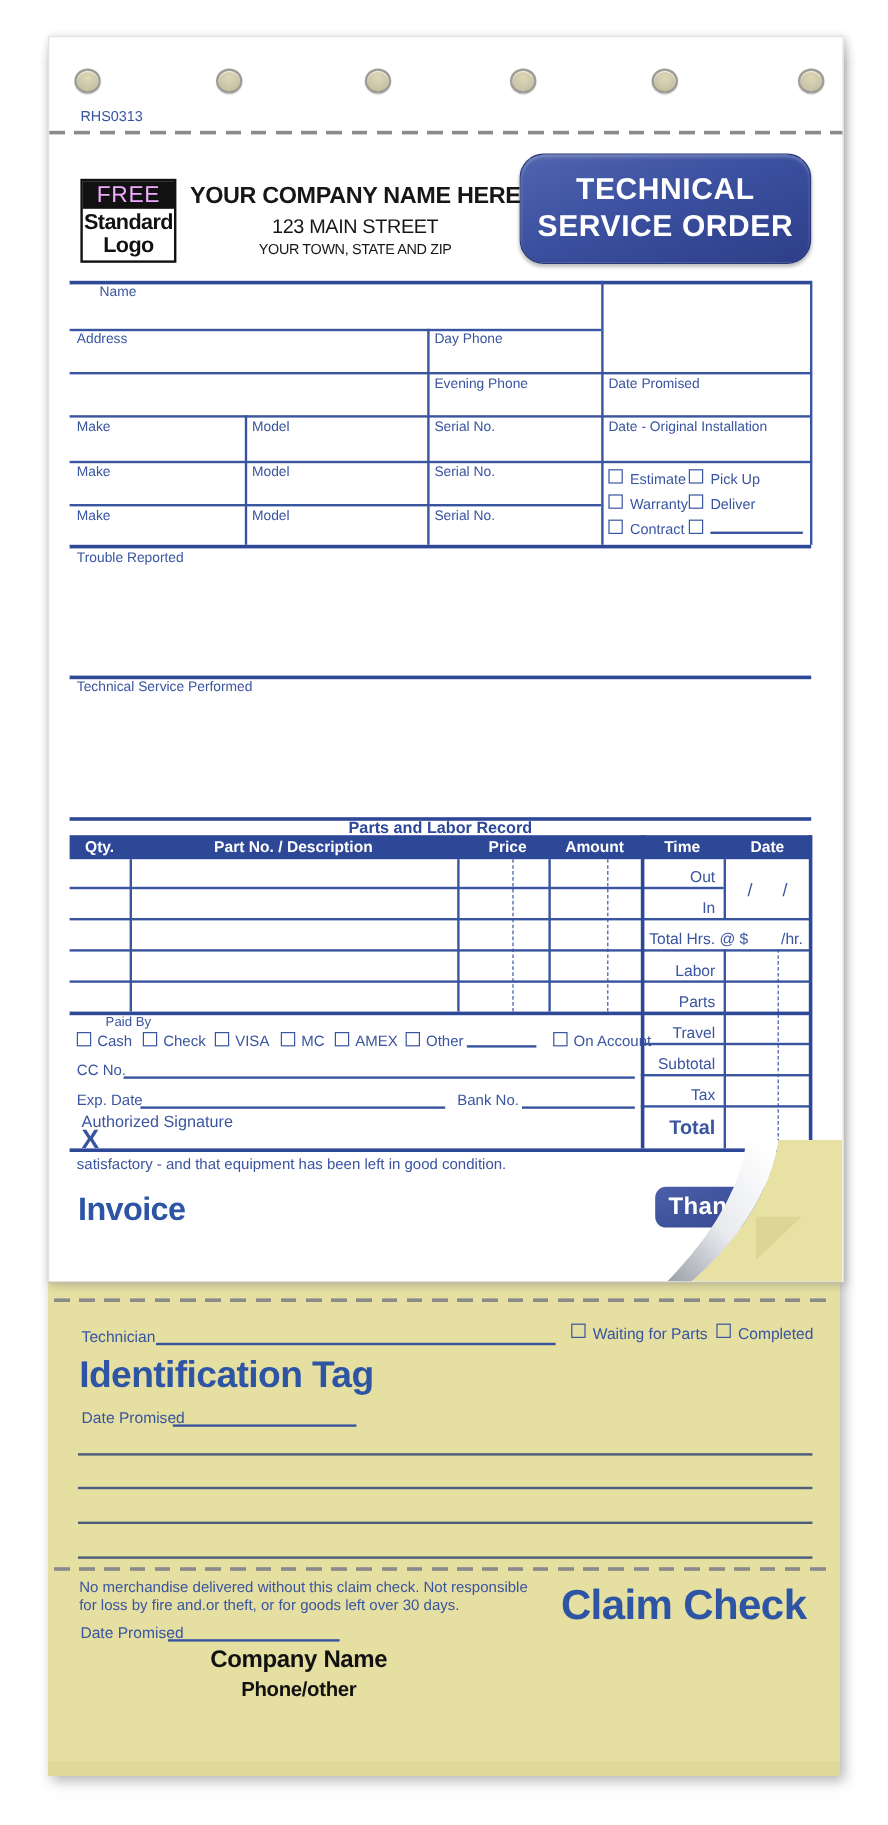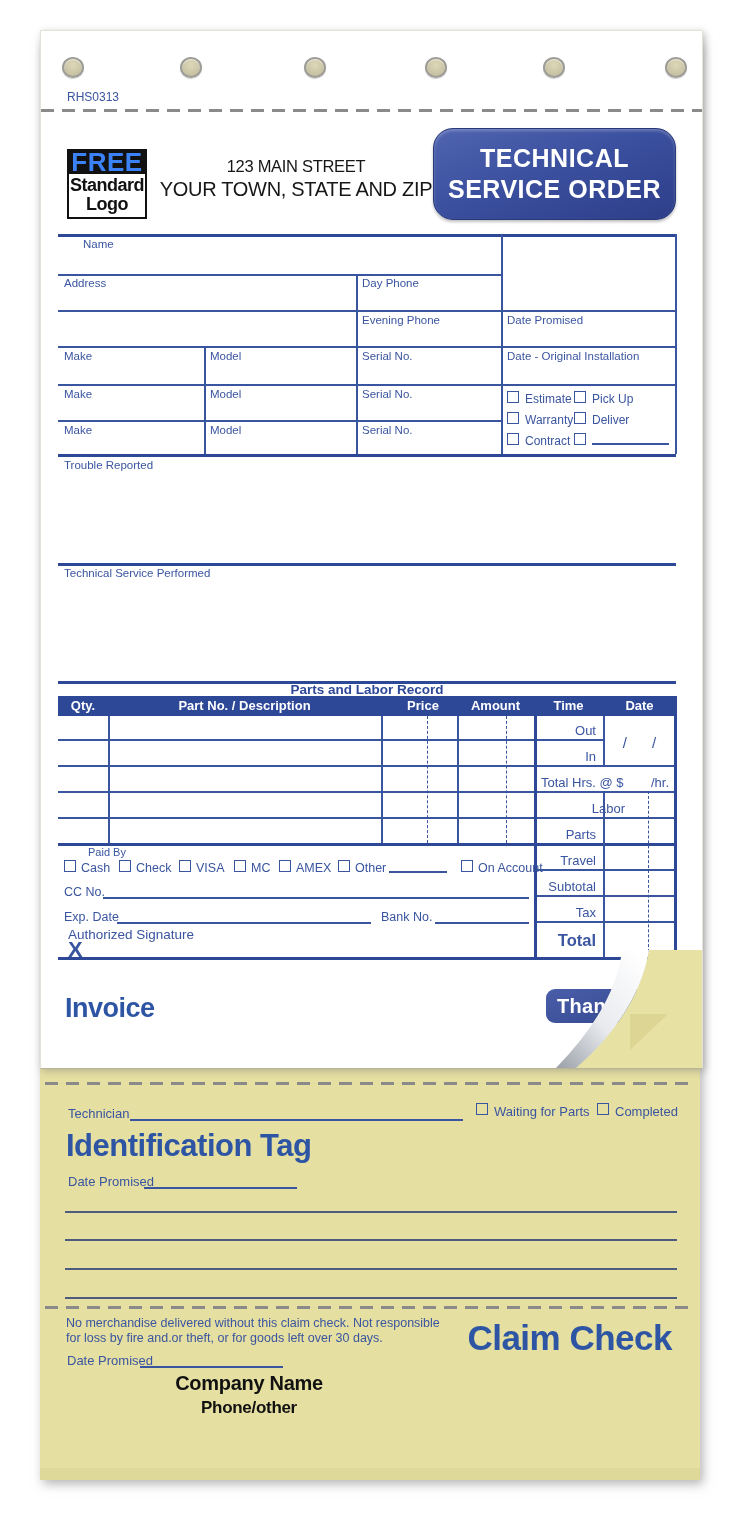--- a/index.html
+++ b/index.html
@@ -31,27 +31,27 @@
   .cb{position:absolute;width:12px;height:12px;border:1.7px solid var(--blue);background:transparent;}
   .uline{position:absolute;height:1.5px;background:var(--blue);}
   .dash{position:absolute;height:3px;
     background:repeating-linear-gradient(90deg,#8a8a8a 0,#8a8a8a 13px,transparent 13px,transparent 21px);}
   .hole{position:absolute;top:26px;width:22px;height:21px;border-radius:50%;
     background:radial-gradient(circle at 50% 35%,#ded8b8 0%,#c7c2a4 70%,#b5b096 100%);
     border:2px solid #9d9c97;box-shadow:0 1px 1px rgba(0,0,0,.18), inset 0 1px 1px rgba(255,255,255,.7);}
 
   
   .logo-box{position:absolute;left:26px;top:118px;width:80px;height:70px;border:2.5px solid #111;background:#fff;text-align:center;}
-  .logo-free{display:block;background:#111;color:#3b82f6;font-weight:bold;font-size:26px;line-height:23px;letter-spacing:.5px;}
+  .logo-free{display:block;background:#111;color:#f0abfc;font-weight:normal;font-size:19px;line-height:23px;letter-spacing:.5px;}
   .logo-mid{display:block;font-weight:bold;font-size:18px;line-height:20px;color:#111;margin-top:1px;letter-spacing:-.5px;}
   .logo-bot{display:block;font-weight:bold;font-size:18px;line-height:19px;color:#111;letter-spacing:-.5px;text-align:center;}
   .company{position:absolute;left:108px;top:121px;width:294px;text-align:center;color:var(--ink);}
   .company .c1{font-size:19.5px;font-weight:bold;letter-spacing:-.3px;}
   .company .c2{font-size:16.5px;margin-top:5px;letter-spacing:-.3px;}
-  .company .c3{font-size:20px;margin-top:2px;letter-spacing:-.3px;}
+  .company .c3{font-size:12px;margin-top:2px;letter-spacing:-.3px;}
   .badge{position:absolute;left:392px;top:97px;width:243px;height:92px;border-radius:20px;
     background:linear-gradient(160deg,#5064b0 0%,#3a4f9e 48%,#2e3e89 100%);
     border:1px solid #283878;box-shadow:inset 0 2px 3px rgba(255,255,255,.25), 0 2px 3px rgba(0,0,0,.25);
     display:flex;flex-direction:column;align-items:center;justify-content:center;gap:2px;}
   .badge span{color:#fff;font-weight:bold;font-size:25px;line-height:29px;letter-spacing:.5px;}
 
   
   .band{position:absolute;left:17px;top:665px;width:618px;height:20px;background:var(--dkblue);}
   .bh{position:absolute;top:667px;font-size:13px;font-weight:bold;color:#fff;text-align:center;}
   .sum{position:absolute;left:493px;width:62px;text-align:right;font-size:13px;color:var(--blue);}
@@ -127,20 +127,21 @@
 
     <span class="lbl" style="left:26px;top:59px;font-size:12px;">RHS0313</span>
     <div class="dash" style="left:0;top:78px;width:663px;"></div>
 
     <div class="logo-box">
       <span class="logo-free">FREE</span>
       <span class="logo-mid">Standard</span>
       <span class="logo-bot">Logo</span>
     </div>
     <div class="company">
+      <div class="c1">YOUR COMPANY NAME HERE</div>
       <div class="c2">123 MAIN STREET</div>
       <div class="c3">YOUR TOWN, STATE AND ZIP</div>
     </div>
     <div class="badge">
       <span>TECHNICAL</span>
       <span>SERVICE ORDER</span>
     </div>
 
     <div class="hl2" style="left:17px;top:203px;width:618px;"></div>
     <div class="hl" style="left:17px;top:243px;width:443px;"></div>
@@ -226,21 +227,21 @@
     <div class="vl2" style="left:633px;top:665px;height:261px;"></div>
     <div class="vd" style="left:386px;top:685px;height:127px;"></div>
     <div class="vd" style="left:465px;top:685px;height:127px;"></div>
     <div class="vd" style="left:607px;top:760px;height:166px;"></div>
 
     <span class="sum" style="top:692px;">Out</span>
     <span class="sum" style="top:718px;">In</span>
     <span class="lbl pre" style="left:562px;top:703px;width:73px;text-align:center;font-size:15px;">/      /</span>
     <span class="lbl" style="left:500px;top:744px;font-size:13px;">Total Hrs. @ $</span>
     <span class="lbl" style="left:560px;top:744px;width:68px;text-align:right;font-size:13px;">/hr.</span>
-    <span class="sum" style="top:770px;margin-left:29px;">Labor</span>
+    <span class="sum" style="top:770px;">Labor</span>
     <span class="sum" style="top:796px;">Parts</span>
     <span class="sum" style="top:822px;">Travel</span>
     <span class="sum" style="top:848px;">Subtotal</span>
     <span class="sum" style="top:874px;">Tax</span>
     <span class="sum" style="top:900px;font-size:16.5px;font-weight:bold;">Total</span>
 
     <span class="lbl" style="left:23px;top:815px;font-size:11px;padding-left:24px;">Paid By</span>
     <span class="cb" style="left:23px;top:829px;"></span>
     <span class="lbl" style="left:40px;top:830px;font-size:12.5px;">Cash</span>
     <span class="cb" style="left:78px;top:829px;"></span>
@@ -262,20 +263,21 @@
     <span class="lbl" style="left:23px;top:879px;font-size:12.5px;">Exp. Date</span>
     <div class="uline" style="left:76px;top:891px;width:254px;"></div>
     <span class="lbl" style="left:340px;top:879px;font-size:12.5px;">Bank No.</span>
     <div class="uline" style="left:394px;top:891px;width:94px;"></div>
 
     <span class="lbl" style="left:27px;top:896px;font-size:13.5px;">Authorized Signature</span>
     <span class="lbl" style="left:27px;top:906px;font-size:22px;font-weight:bold;">X</span>
     <div style="position:absolute;left:50px;top:905px;width:440px;height:20px;"></div>
 
     <div class="small-blue" style="left:23px;top:932px;">
+      <div>satisfactory - and that equipment has been left in good condition.</div>
     </div>
 
     <span class="big-title" style="left:24px;top:962px;font-size:27px;">Invoice</span>
 
     <div class="thanks">Than</div>
 
     <svg class="curl" width="150" height="118" viewBox="0 0 150 118">
       <defs>
         <linearGradient id="curlGrad" x1="0" y1="1" x2="0.85" y2="0">
           <stop offset="0" stop-color="#9aa0a8"></stop>

